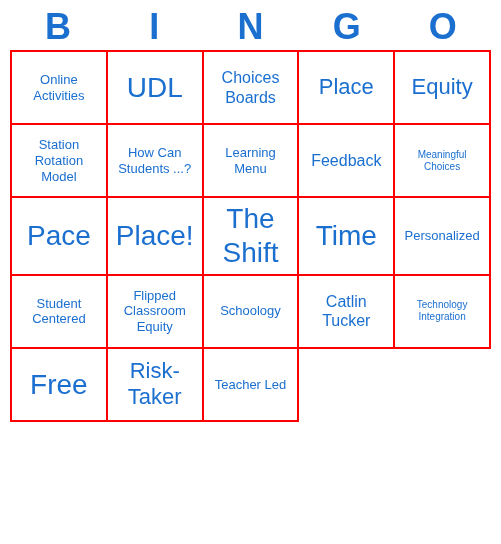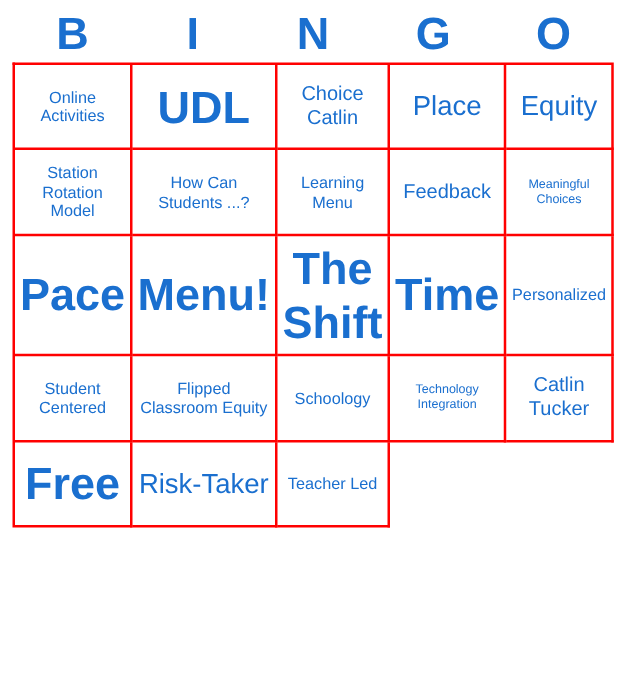--- a/index.html
+++ b/index.html
@@ -42,21 +42,21 @@
       display: flex;
       align-items: center;
       justify-content: center;
       text-align: center;
       padding: 4px;
       color: #1a6fcf;
     }
     .bingo-cell .cell-text {
       line-height: 1.2;
     }
-    .size-xl { font-size: 36px; font-weight: bold; }
+    .size-xl { font-size: 28px; font-weight: normal; }
     .size-lg { font-size: 22px; font-weight: normal; }
     .size-md { font-size: 16px; font-weight: normal; }
     .size-sm { font-size: 13px; font-weight: normal; }
     .size-xs { font-size: 10px; font-weight: normal; }
   </style>
 </head>
 <body>
 
 <div class="bingo-header">
 <div class="bingo-letter">B</div>
@@ -66,21 +66,21 @@
     <div class="bingo-letter">O</div>
   </div>
 <div class="bingo-grid">
 <div class="bingo-cell">
       <span class="cell-text size-sm">Online Activities</span>
     </div>
     <div class="bingo-cell">
       <span class="cell-text size-xl">UDL</span>
     </div>
     <div class="bingo-cell">
-      <span class="cell-text size-md">Choice Catlin</span>
+      <span class="cell-text size-md">Choices Boards</span>
     </div>
     <div class="bingo-cell">
       <span class="cell-text size-lg">Place</span>
     </div>
     <div class="bingo-cell">
       <span class="cell-text size-lg">Equity</span>
     </div>
     <div class="bingo-cell">
       <span class="cell-text size-sm">Station Rotation Model</span>
     </div>
@@ -93,45 +93,45 @@
     <div class="bingo-cell">
       <span class="cell-text size-md">Feedback</span>
     </div>
     <div class="bingo-cell">
       <span class="cell-text size-xs">Meaningful Choices</span>
     </div>
     <div class="bingo-cell">
       <span class="cell-text size-xl">Pace</span>
     </div>
     <div class="bingo-cell">
-      <span class="cell-text size-xl">Menu!</span>
+      <span class="cell-text size-xl">Place!</span>
     </div>
     <div class="bingo-cell">
       <span class="cell-text size-xl">The Shift</span>
     </div>
     <div class="bingo-cell">
       <span class="cell-text size-xl">Time</span>
     </div>
     <div class="bingo-cell">
       <span class="cell-text size-sm">Personalized</span>
     </div>
     <div class="bingo-cell">
       <span class="cell-text size-sm">Student Centered</span>
     </div>
     <div class="bingo-cell">
       <span class="cell-text size-sm">Flipped Classroom Equity</span>
     </div>
     <div class="bingo-cell">
       <span class="cell-text size-sm">Schoology</span>
     </div>
     <div class="bingo-cell">
-      <span class="cell-text size-xs">Technology Integration</span>
+      <span class="cell-text size-md">Catlin Tucker</span>
     </div>
     <div class="bingo-cell">
-      <span class="cell-text size-md">Catlin Tucker</span>
+      <span class="cell-text size-xs">Technology Integration</span>
     </div>
     <div class="bingo-cell">
       <span class="cell-text size-xl">Free</span>
     </div>
     <div class="bingo-cell">
       <span class="cell-text size-lg">Risk-Taker</span>
     </div>
     <div class="bingo-cell">
       <span class="cell-text size-sm">Teacher Led</span>
     </div>

